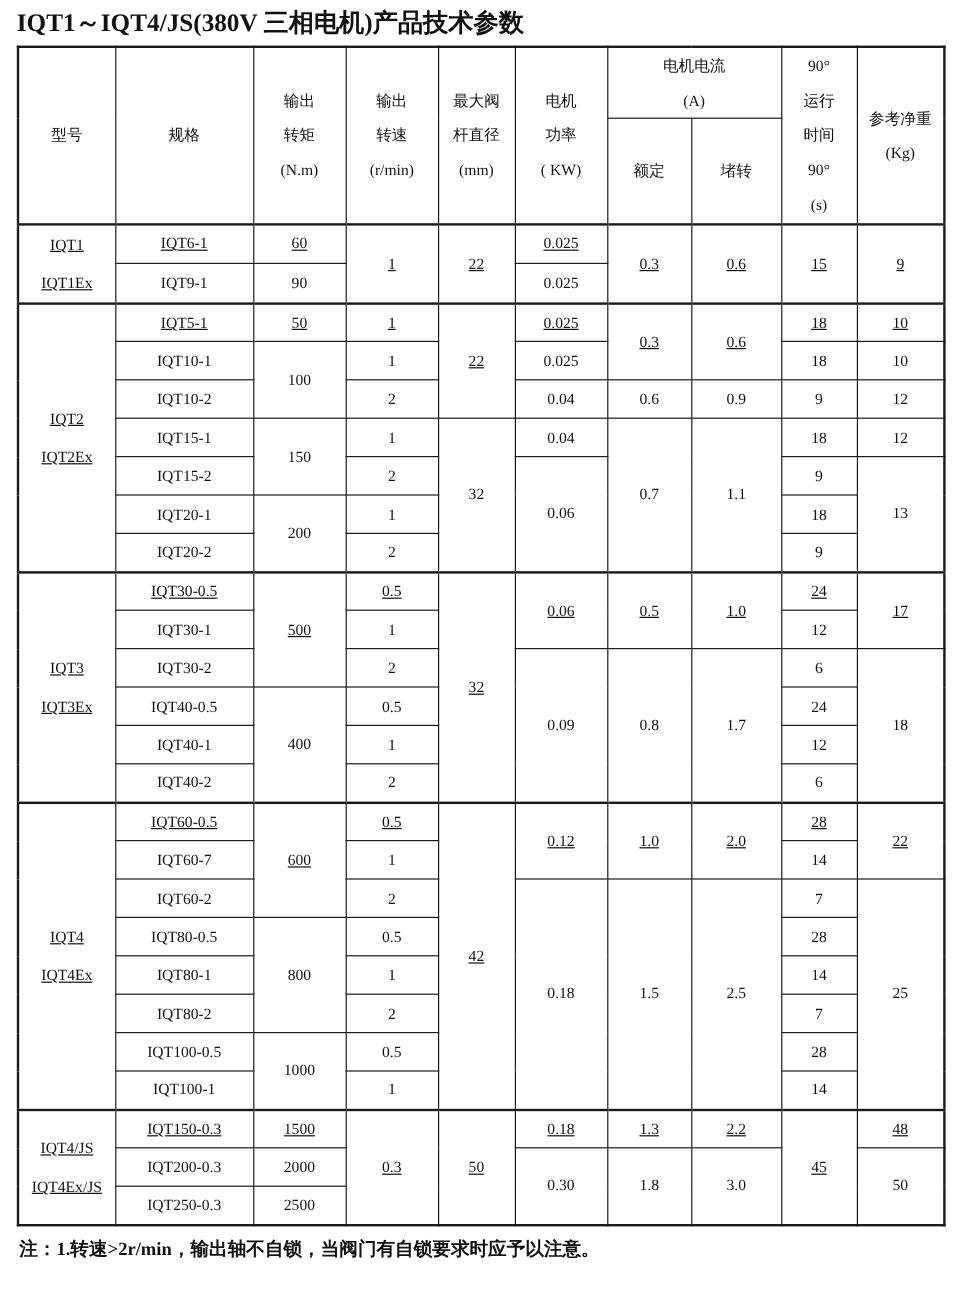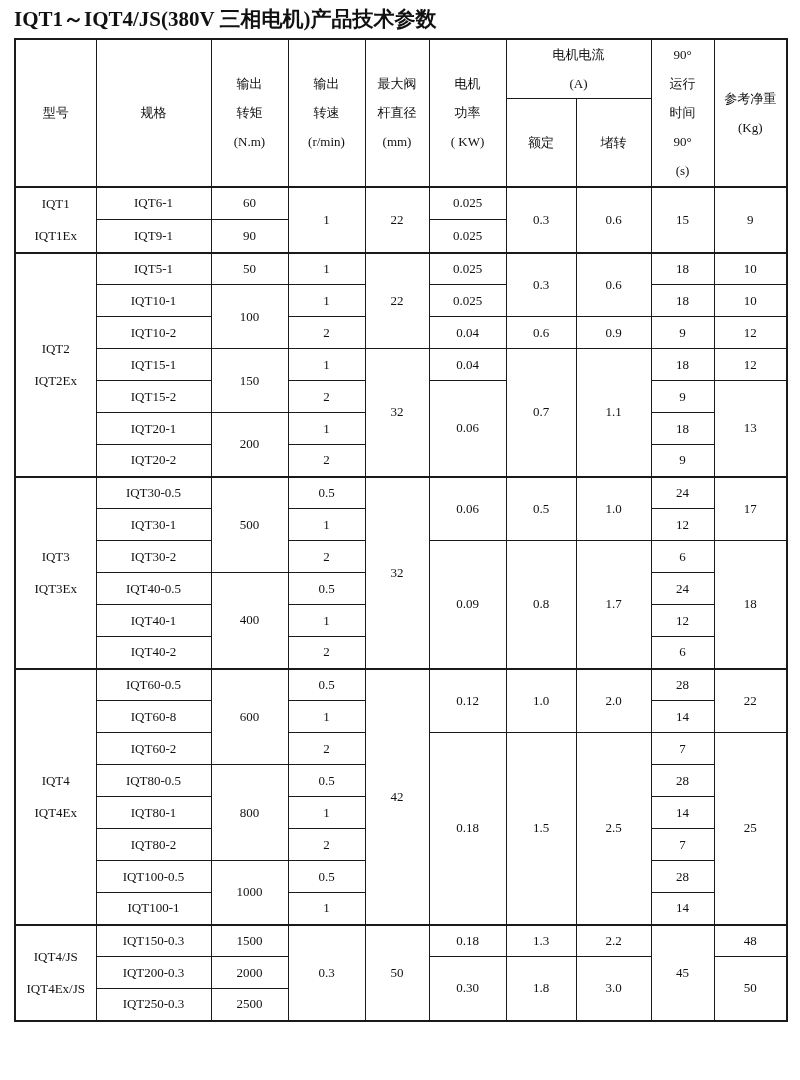--- a/index.html
+++ b/index.html
@@ -42,21 +42,21 @@
   }
   thead th {
     white-space: pre-line;
     line-height: 29px;
     font-size: 13.5px;
     margin-top: 20px;
   }
   thead tr.h1 { height: 58px; }
   thead tr.h2 { height: 88px; }
   tbody tr { height: 32px; }
-  tbody tr.group-start td { border-top: 2px solid #1a1a1a; }
+  tbody tr.group-start td { border-top: 2px solid #1a1a1a; text-decoration: underline; }
   td.c-model {
     text-align: left;
     padding-left: 10px;
     white-space: pre-line;
     line-height: 32px;
   }
   td.c-spec {
     text-align: left;
     padding-left: 12px;
   }
@@ -248,21 +248,21 @@
           <td rowspan="3" class="c-num">600</td>
           <td class="c-num">0.5</td>
           <td rowspan="8" class="c-num">42</td>
           <td rowspan="2" class="c-num">0.12</td>
           <td rowspan="2" class="c-num">1.0</td>
           <td rowspan="2" class="c-num">2.0</td>
           <td class="c-num">28</td>
           <td rowspan="2" class="c-num">22</td>
         </tr>
         <tr>
-          <td class="c-spec">IQT60-8</td>
+          <td class="c-spec">IQT60-7</td>
           <td class="c-num">1</td>
           <td class="c-num">14</td>
         </tr>
         <tr>
           <td class="c-spec">IQT60-2</td>
           <td class="c-num">2</td>
           <td rowspan="6" class="c-num">0.18</td>
           <td rowspan="6" class="c-num">1.5</td>
           <td rowspan="6" class="c-num">2.5</td>
           <td class="c-num">7</td>
@@ -317,14 +317,15 @@
           <td rowspan="2" class="c-num">50</td>
         </tr>
         <tr>
           <td class="c-spec">IQT250-0.3</td>
           <td class="c-num">2500</td>
         </tr>
       </tbody>
   </table>
 
   <div class="notes">
+    <p class="note-line1">注：1.转速&gt;2r/min，输出轴不自锁，当阀门有自锁要求时应予以注意。</p>
   </div>
 </div>
 
 </body></html>

